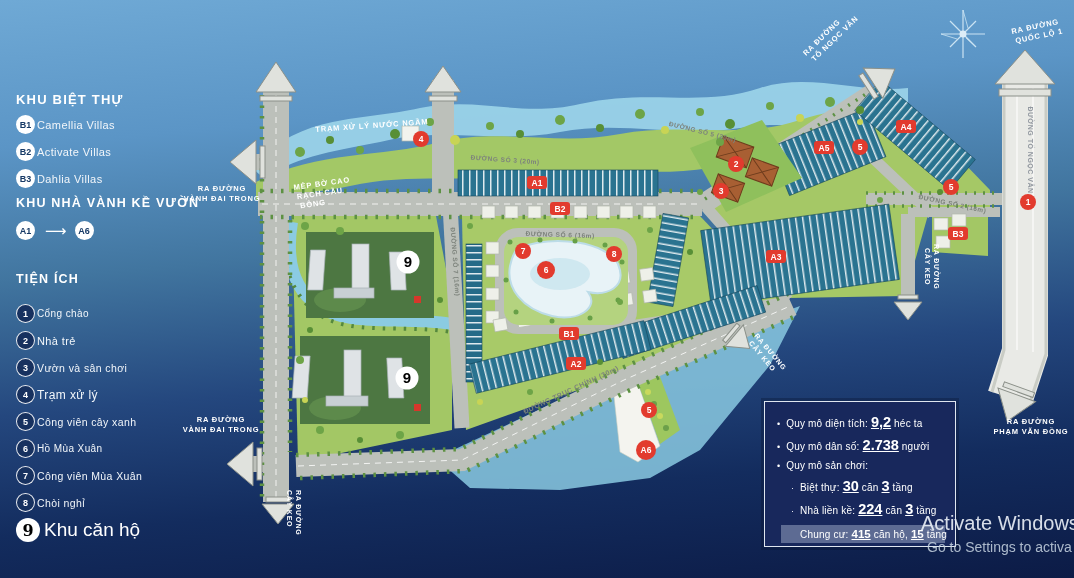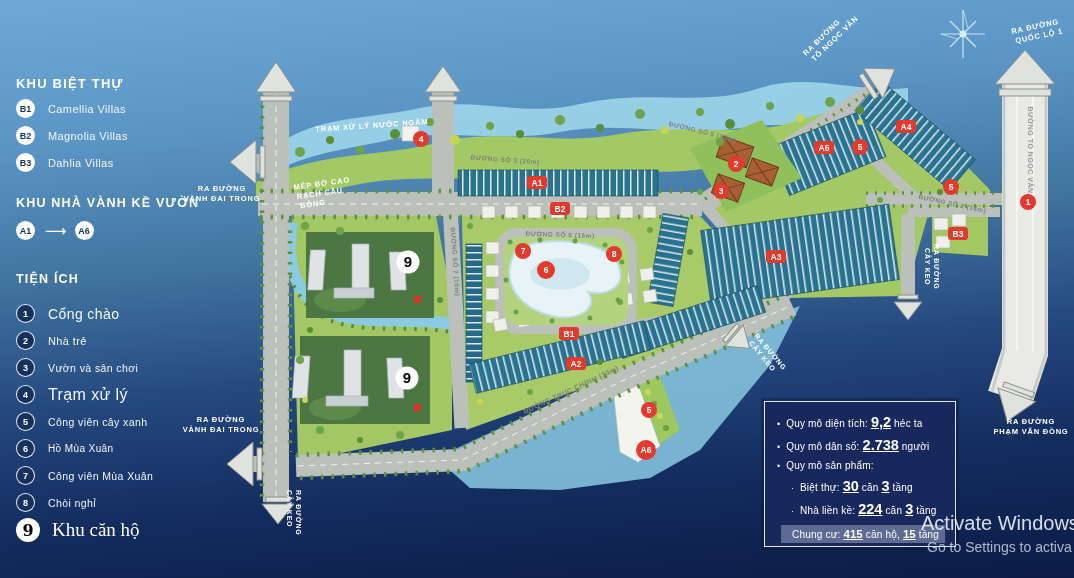--- a/index.html
+++ b/index.html
@@ -13,34 +13,34 @@
   .leg{position:absolute;left:16px;color:#fff;z-index:3;}
   .leg-h{font-weight:bold;font-size:13px;letter-spacing:1.2px;color:#fff;}
   .leg-row{display:flex;align-items:center;margin-top:8px;}
   .wcirc{width:19px;height:19px;border-radius:50%;background:#fff;color:#173a66;
     font-size:9px;font-weight:bold;display:flex;align-items:center;justify-content:center;flex:0 0 19px;}
   .ncirc{width:17px;height:17px;border-radius:50%;background:#17315f;border:1px solid rgba(255,255,255,.9);
     color:#fff;font-size:9px;font-weight:bold;display:flex;align-items:center;justify-content:center;flex:0 0 17px;}
   .bigcirc{width:24px;height:24px;border-radius:50%;background:#fff;color:#000;
     font-family:"DejaVu Serif",serif;font-size:16px;font-weight:bold;
     display:flex;align-items:center;justify-content:center;flex:0 0 24px;}
-  .leg-lbl{margin-left:13px;font-size:11px;letter-spacing:.4px;color:#f2f6fa;}
-  .leg-lbl-big{margin-left:12px;font-family:Liberation Serif, serif;font-size:19px;color:#fff;}
+  .leg-lbl{margin-left:2px;font-size:11px;letter-spacing:.4px;color:#f2f6fa;}
+  .leg-lbl-big{margin-left:4px;font-family:Liberation Sans, sans-serif;font-size:19px;color:#fff;}
   .range-arrow{color:#fff;font-size:15px;margin:0 10px;letter-spacing:-2px;}
 
   
   .infobox{position:absolute;left:764px;top:401px;width:192px;height:146px;z-index:4;
     background:#18285c;border:1.5px solid #dfe6ef;box-shadow:0 0 0 3px rgba(10,20,50,.35);
     color:#fff;box-sizing:border-box;padding:12px 10px 0 12px;}
   .ib-row{display:flex;align-items:baseline;margin-bottom:7px;white-space:nowrap;}
   .ib-b{font-size:9px;margin-right:6px;}
   .ib-t{font-size:10px;letter-spacing:.2px;}
   .ib-big{font-size:14.5px;font-weight:bold;margin:0 3px;text-decoration:underline;}
   .ib-sub{margin-left:14px;}
-  .ib-strip{margin:8px 0 0 4px;background:rgba(190,200,225,.42);padding:3px 11px;font-size:9.5px;
+  .ib-strip{margin:8px 0 0 4px;background:rgba(190,200,225,.42);padding:3px 19px;font-size:9.5px;
     display:flex;align-items:baseline;white-space:nowrap;}
   .ib-strip .ib-big{font-size:11.5px;}
 
   
   .wm{position:absolute;left:921px;top:512px;z-index:6;pointer-events:none;white-space:nowrap;}
   .wm1{font-size:20px;color:rgba(232,238,245,.92);}
   .wm2{font-size:14px;color:rgba(200,213,226,.85);margin-top:4px;margin-left:6px;}
 </style>
 </head>
 <body>
@@ -489,62 +489,62 @@
           <circle cx="408" cy="262" r="11.5" fill="#fff"></circle>
           <text x="408" y="267">9</text>
         </g>
     <g>
           <circle cx="407" cy="378" r="11.5" fill="#fff"></circle>
           <text x="407" y="383">9</text>
         </g>
   </g>
 </svg>
 
-<div class="leg" style="top:76px">
+<div class="leg" style="top:92px">
   <div class="leg-h">KHU BIỆT THỰ</div>
   <div class="leg-row">
     <span class="wcirc">B1</span>
     <span class="leg-lbl">Camellia Villas</span>
   </div>
   <div class="leg-row">
     <span class="wcirc">B2</span>
-    <span class="leg-lbl">Magnolia Villas</span>
+    <span class="leg-lbl">Activate Villas</span>
   </div>
   <div class="leg-row">
     <span class="wcirc">B3</span>
     <span class="leg-lbl">Dahlia Villas</span>
   </div>
 </div>
 
 <div class="leg" style="top:196px">
   <div class="leg-h" style="font-size:12.5px">KHU NHÀ VÀNH KỀ VƯỜN</div>
   <div class="leg-row" style="margin-top:11px">
     <span class="wcirc">A1</span>
     <span class="range-arrow">⟶</span>
     <span class="wcirc">A6</span>
   </div>
 </div>
 
 <div class="leg" style="top:272px">
   <div class="leg-h" style="font-size:12.5px;margin-bottom:18px">TIỆN ÍCH</div>
   <div class="leg-row">
         <span class="ncirc">1</span>
-        <span class="leg-lbl" style="font-size:14px">Cổng chào</span>
+        <span class="leg-lbl" style="font-size:10px">Cổng chào</span>
       </div>
   <div class="leg-row">
         <span class="ncirc">2</span>
         <span class="leg-lbl" style="font-size:11px">Nhà trẻ</span>
       </div>
   <div class="leg-row">
         <span class="ncirc">3</span>
         <span class="leg-lbl" style="font-size:10.5px">Vườn và sân chơi</span>
       </div>
   <div class="leg-row">
         <span class="ncirc">4</span>
-        <span class="leg-lbl" style="font-size:16px">Trạm xử lý</span>
+        <span class="leg-lbl" style="font-size:12px">Trạm xử lý</span>
       </div>
   <div class="leg-row">
         <span class="ncirc">5</span>
         <span class="leg-lbl" style="font-size:10.5px">Công viên cây xanh</span>
       </div>
   <div class="leg-row">
         <span class="ncirc">6</span>
         <span class="leg-lbl" style="font-size:10px">Hồ Mùa Xuân</span>
       </div>
   <div class="leg-row">
@@ -569,21 +569,21 @@
     <span class="ib-t">héc ta</span>
   </div>
   <div class="ib-row">
     <span class="ib-b">•</span>
     <span class="ib-t">Quy mô dân số:</span>
     <span class="ib-big">2.738</span>
     <span class="ib-t">người</span>
   </div>
   <div class="ib-row">
     <span class="ib-b">•</span>
-    <span class="ib-t">Quy mô sản phẩm:</span>
+    <span class="ib-t">Quy mô sản chơi:</span>
   </div>
   <div class="ib-row ib-sub">
     <span class="ib-b">·</span>
     <span class="ib-t">Biệt thự:</span>
     <span class="ib-big">30</span>
     <span class="ib-t">căn</span>
     <span class="ib-big">3</span>
     <span class="ib-t">tầng</span>
   </div>
   <div class="ib-row ib-sub">

